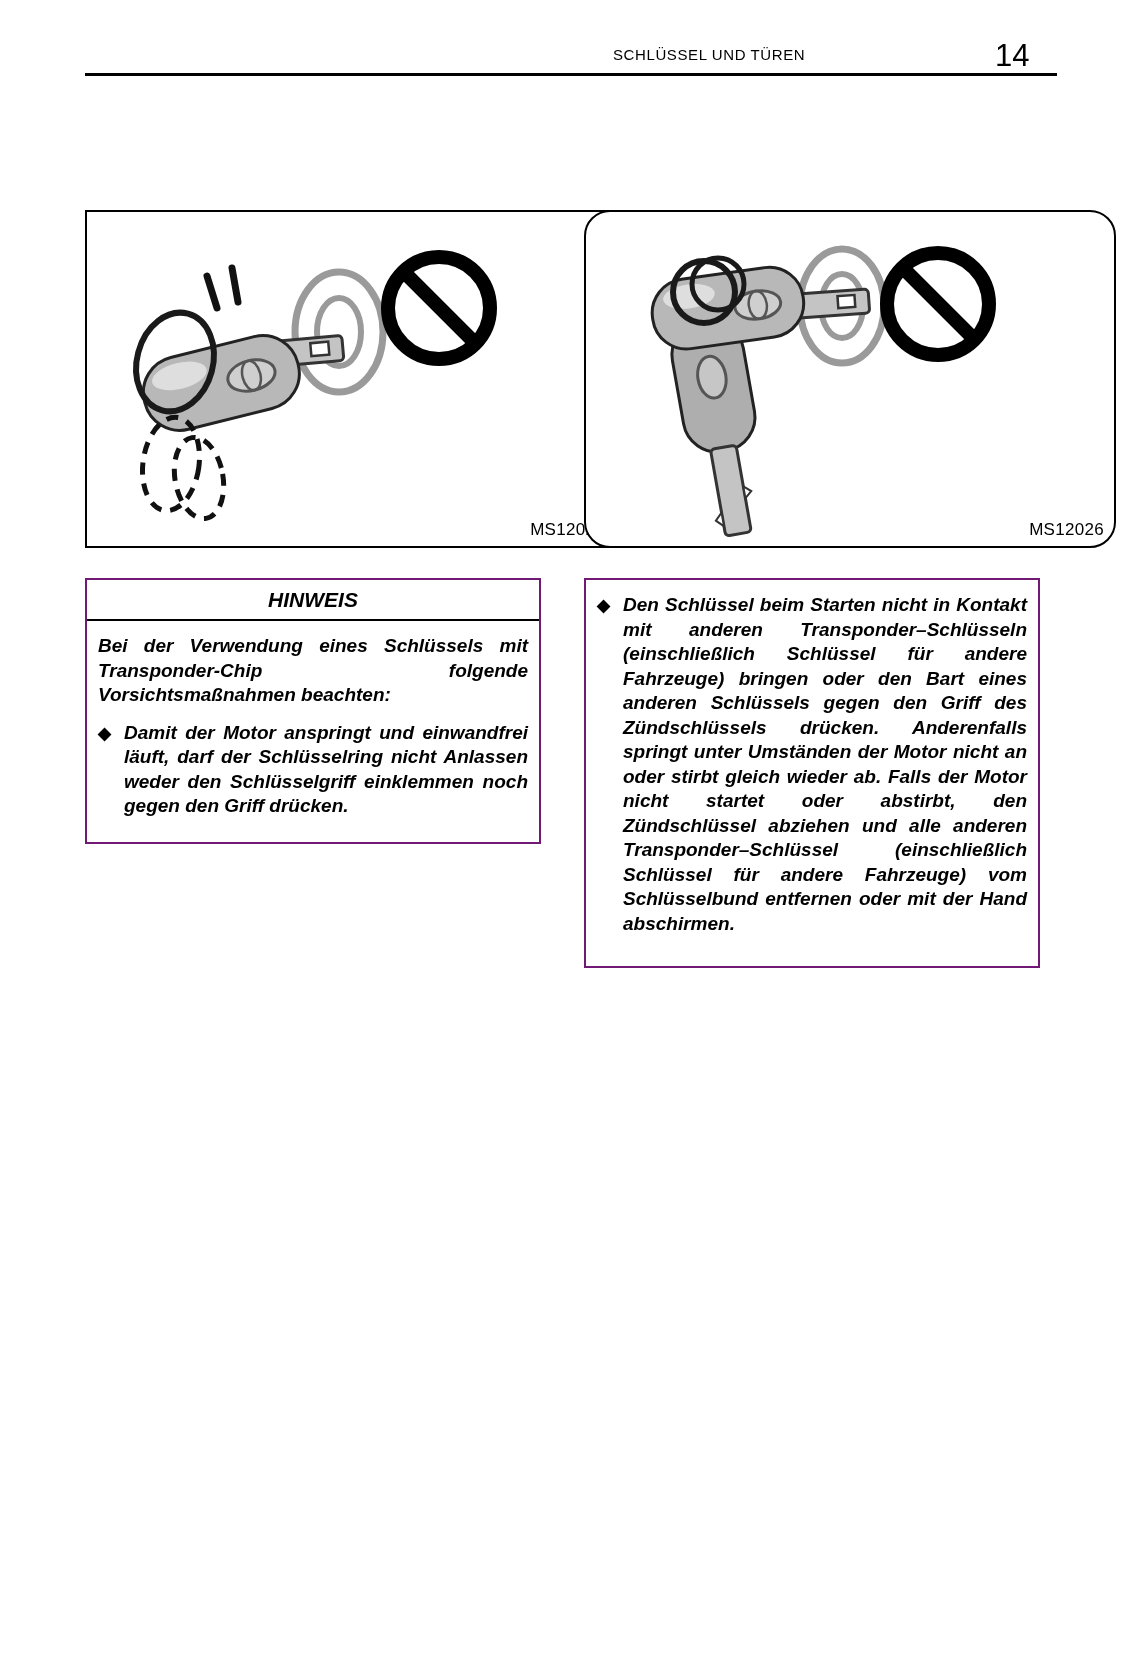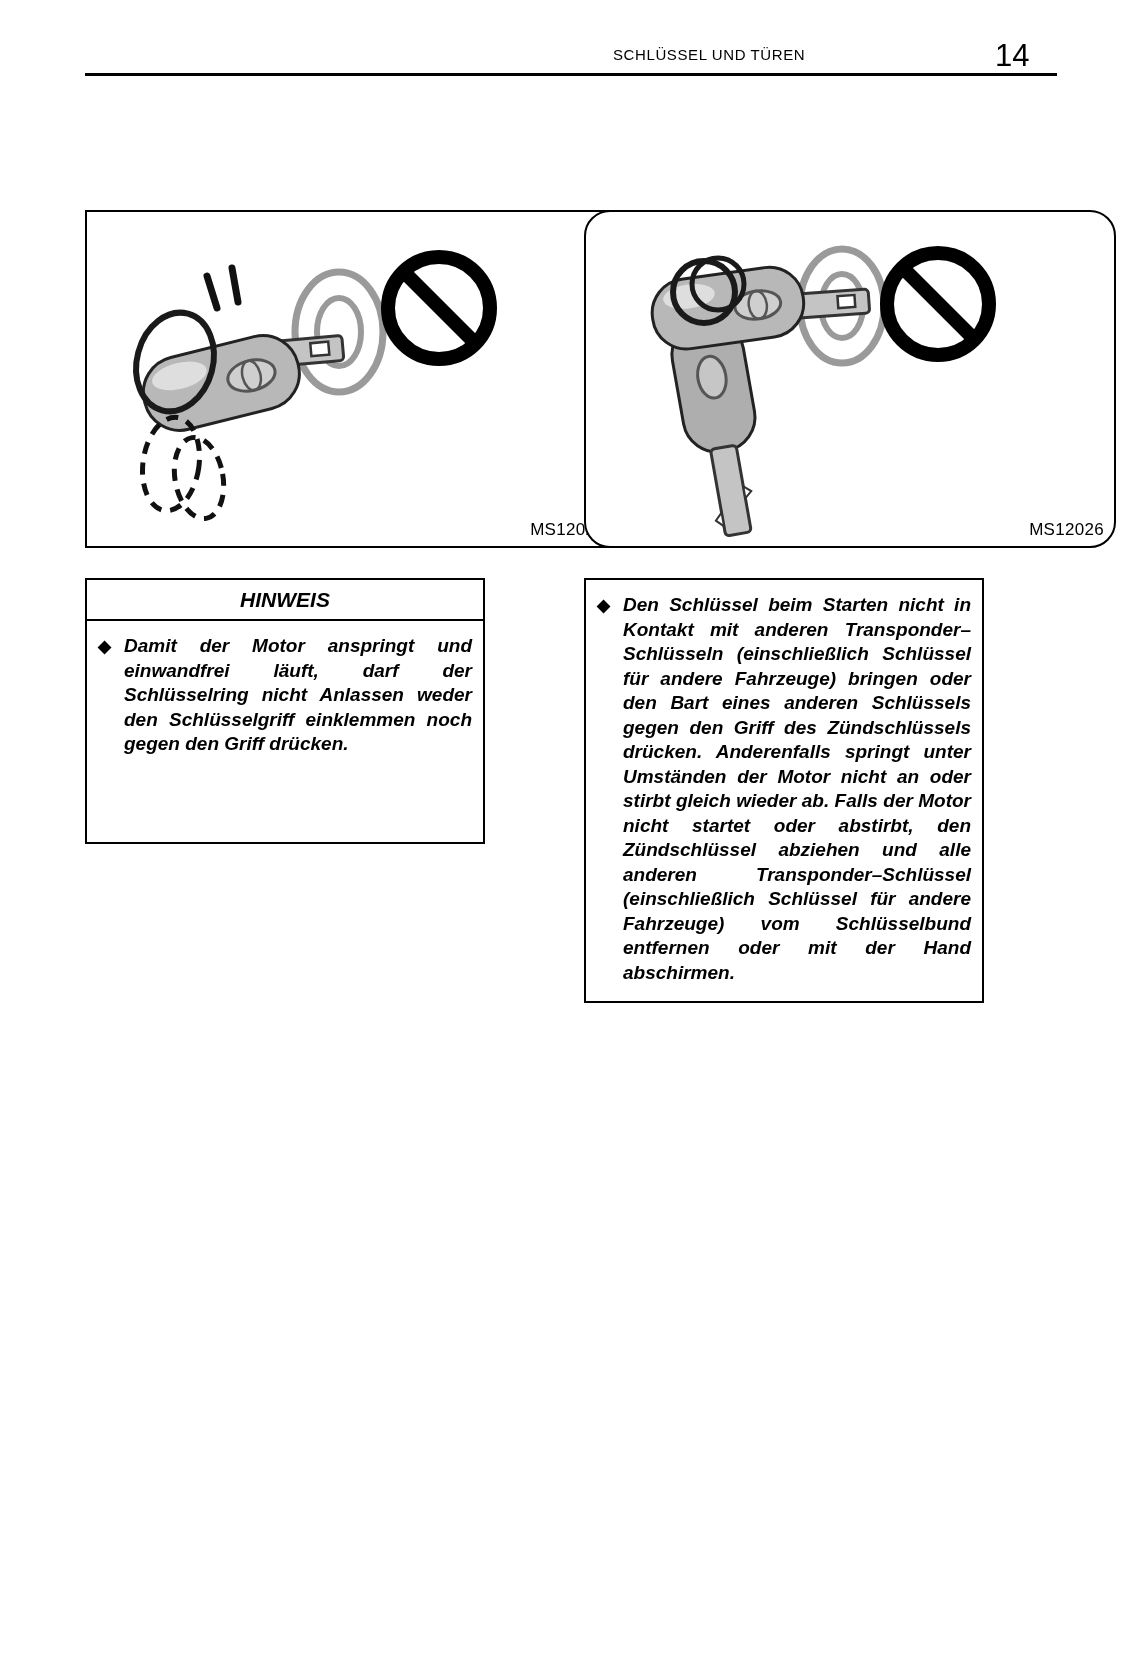--- a/index.html
+++ b/index.html
@@ -32,22 +32,22 @@
   }
   .figure.left  { left:85px; }
   .figure.right { left:584px;border-radius:26px; }
   .figure svg { display:block; }
   .fig-caption {
     position:absolute; right:10px; bottom:6px;
     font-size:17px; letter-spacing:0.3px;
   }
   .note-box {
     position:absolute;
-    width:400px;
-    border:2px solid #000000;
+    width:456px;
+    border:2px solid #701a75;
     background:#fff;
   }
   .note-box.left  { left:85px;  top:578px; min-height:266px; }
   .note-box.right { left:584px; top:578px; min-height:390px; }
   .note-title {
     text-align:center;
     font-weight:bold; font-style:italic;
     font-size:21px;
     padding:8px 0 7px;
     border-bottom:2px solid #000;
@@ -149,20 +149,21 @@
       <circle cx="352" cy="92" r="51"></circle>
       <line x1="318" y1="57" x2="387" y2="126"></line>
     </g>
   </svg>
   <div class="fig-caption">MS12026</div>
 </div>
 
 <div class="note-box left">
   <div class="note-title">HINWEIS</div>
   <div class="note-body">
+    <div class="note-intro">Bei der Verwendung eines Schlüssels mit Transponder-Chip folgende Vorsichtsmaßnahmen beachten:</div>
     <div class="bullet-item">
       <span class="bullet-glyph">◆</span><span>Damit der Motor anspringt und einwandfrei läuft, darf der Schlüsselring nicht Anlassen weder den Schlüsselgriff einklemmen noch gegen den Griff drücken.</span>
     </div>
   </div>
 </div>
 
 <div class="note-box right">
   <div class="note-body">
     <div class="bullet-item">
       <span class="bullet-glyph">◆</span><span>Den Schlüssel beim Starten nicht in Kontakt mit anderen Transponder–Schlüsseln (einschließlich Schlüssel für andere Fahrzeuge) bringen oder den Bart eines anderen Schlüssels gegen den Griff des Zündschlüssels drücken. Anderenfalls springt unter Umständen der Motor nicht an oder stirbt gleich wieder ab. Falls der Motor nicht startet oder abstirbt, den Zündschlüssel abziehen und alle anderen Transponder–Schlüssel (einschließlich Schlüssel für andere Fahrzeuge) vom Schlüsselbund entfernen oder mit der Hand abschirmen.</span>

